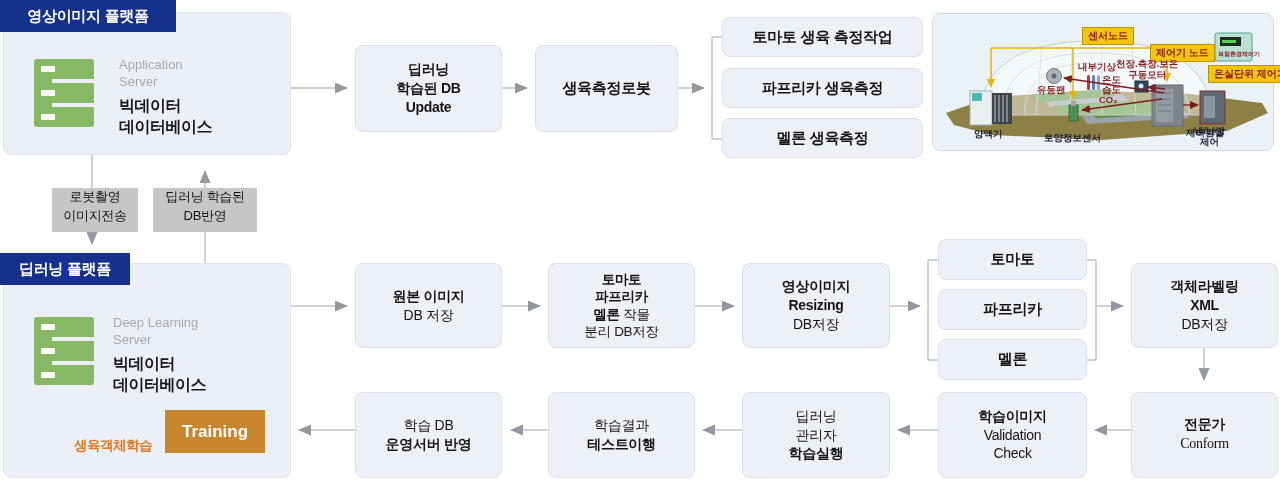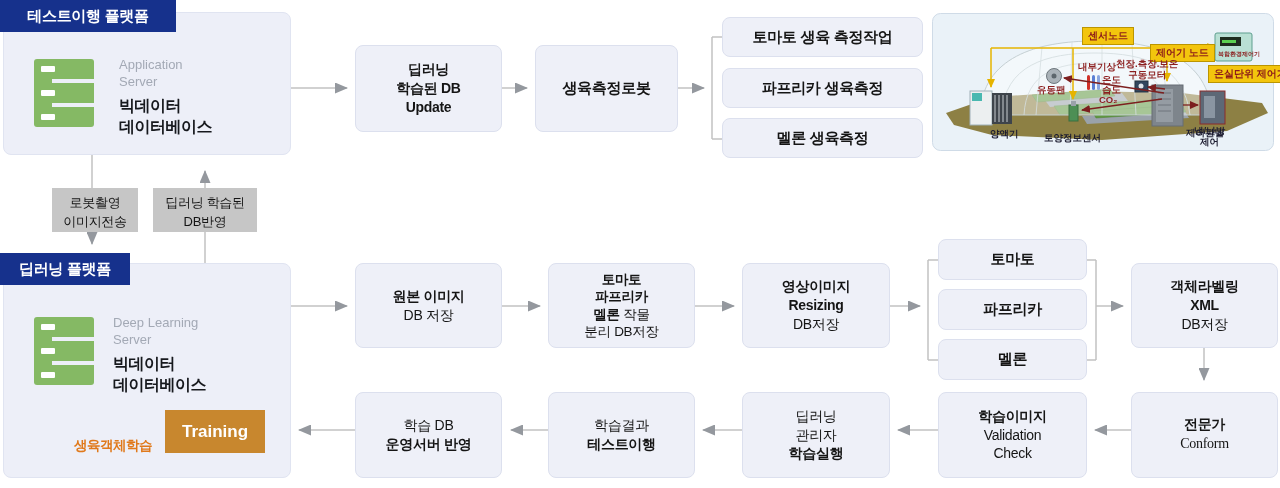--- a/index.html
+++ b/index.html
@@ -8,21 +8,21 @@
 
   .pbox { position:absolute; background:#edeff8; border:1px solid #e0e4f1; border-radius:8px; z-index:2; }
   .hdr  { position:absolute; background:#16318c; color:#fff; font-weight:bold; font-size:15px;
           display:flex; align-items:center; justify-content:center; z-index:4; letter-spacing:-0.3px; }
   .fbox { position:absolute; background:#eef0f8; border:1px solid #dce0ee; border-radius:8px;
           display:flex; flex-direction:column; align-items:center; justify-content:center;
           text-align:center; font-size:14px; color:#151515; line-height:1.35; z-index:2; letter-spacing:-0.3px; }
   .b { font-weight:bold; }
   .small { font-size:13.5px; line-height:1.28; }
   .glabel { position:absolute; background:#c6c6c6; color:#141414; font-size:13px; line-height:1.45;
-          display:flex; flex-direction:column; align-items:center; justify-content:flex-end;
+          display:flex; flex-direction:column; align-items:center; justify-content:flex-start;
           text-align:center; z-index:3; letter-spacing:-0.3px; }
   .srv-type { color:#a3a9b5; font-size:13px; line-height:1.3; }
   .srv-name { color:#16181d; font-size:16px; font-weight:bold; line-height:1.3; margin-top:5px; letter-spacing:-0.5px; }
   .training { position:absolute; left:165px; top:410px; width:100px; height:43px; background:#c8872e;
           color:#fff; font-weight:bold; font-size:17px; display:flex; align-items:center; justify-content:center; z-index:3; }
   .tnote { position:absolute; left:74px; top:437px; color:#e0791b; font-weight:bold; font-size:13.5px; z-index:3; letter-spacing:-0.5px; }
   svg.overlay { position:absolute; left:0; top:0; z-index:1; }
 
   
   #greenhouse { position:absolute; left:932px; top:13px; width:342px; height:138px; z-index:2; }
@@ -93,21 +93,21 @@
         <div>Application</div>
         <div>Server</div>
       </div>
       <div class="srv-name">
         <div>빅데이터</div>
         <div>데이터베이스</div>
       </div>
     </div>
   </div>
   <div class="hdr" style="left:0; top:0; width:176px; height:32px;">
-    <span>테스트이행 플랫폼</span>
+    <span>영상이미지 플랫폼</span>
   </div>
 
   <div class="glabel" style="left:52px; top:188px; width:86px; height:44px;">
     <div>로봇촬영</div>
     <div>이미지전송</div>
   </div>
   <div class="glabel" style="left:153px; top:188px; width:104px; height:44px;">
     <div>딥러닝 학습된</div>
     <div>DB반영</div>
   </div>
@@ -304,21 +304,21 @@
     <span class="gh-chip" style="left:276px; top:52px;">온실단위 제어기</span>
     <span class="gh-cap" style="left:286px; top:37px;">복합환경제어기</span>
     <span class="gh-red" style="left:146px; top:49px;">내부기상</span>
     <span class="gh-red" style="left:184px; top:46px;">
       <span>천장.측장.보온</span><br><span>구동모터</span>
     </span>
     <span class="gh-red" style="left:170px; top:62px;">온도</span>
     <span class="gh-red" style="left:170px; top:72px;">습도</span>
     <span class="gh-red" style="left:167px; top:82px;">CO₂</span>
     <span class="gh-red" style="left:105px; top:72px;">유동팬</span>
-    <span class="gh-glabel" style="left:42px; top:116px;margin-left:16px;">양액기</span>
+    <span class="gh-glabel" style="left:42px; top:116px;">양액기</span>
     <span class="gh-glabel" style="left:112px; top:120px;">토양정보센서</span>
     <span class="gh-glabel" style="left:216px; top:115px;margin-left:38px;">제어판넬</span>
     <span class="gh-glabel" style="left:262px; top:113px;">
       <span>냉/난방</span><br><span>제어</span>
     </span>
   </div>
 
 </div>
 
 </body></html>

